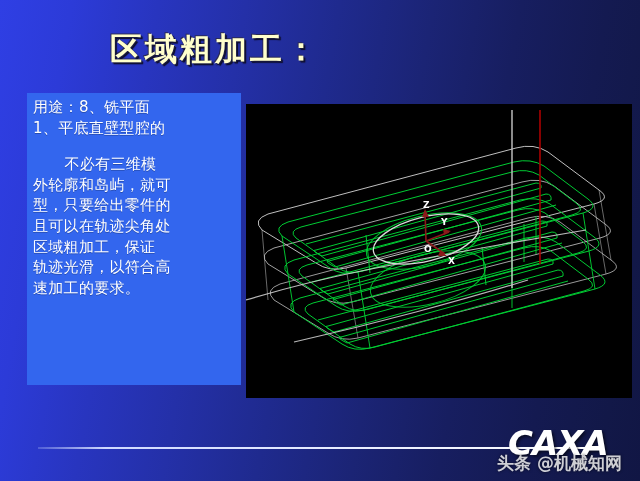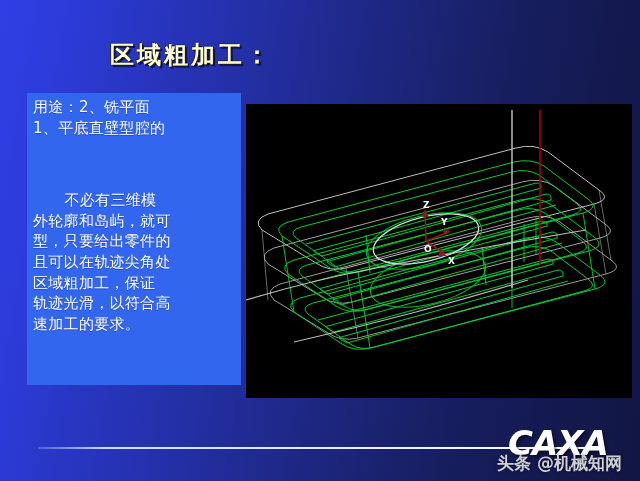--- a/index.html
+++ b/index.html
@@ -23,22 +23,22 @@
         #171e60 72%,
         #141a51 84%,
         #121848 94%,
         #111644 100%);
   }
 
   
   #title {
     position: absolute;
     left: 110px;
-    top: 39px;
-    font-size: 24px;
+    top: 28px;
+    font-size: 32px;
     font-weight: bold;
     letter-spacing: 3px;
     color: #ffffcc;
     text-shadow:
        1px 1px 0 #1a1a40,
        2px 2px 1px #0c0c28,
       -1px -1px 0 #2a2a55;
     white-space: nowrap;
   }
 
@@ -56,21 +56,21 @@
   }
   .desc-line {
     color: #ffffff;
     font-size: 15px;
     line-height: 20.6px;
     letter-spacing: 0.3px;
     white-space: nowrap;
     text-shadow: 0 1px 0 rgba(0,0,0,.25);
   }
   .desc-gap { height: 16px; }
-  .desc-indent { text-indent: 2.1em; margin-top: 36px; }
+  .desc-indent { text-indent: 2.1em; }
 
   
   #viewport {
     position: absolute;
     left: 246px;
     top: 104px;
     width: 386px;
     height: 294px;
     background: #000000;
     overflow: hidden;
@@ -110,21 +110,21 @@
   }
 </style>
 </head>
 <body>
 
 <div id="slide">
 
   <div id="title">区域粗加工：</div>
 
   <div id="desc-box">
-    <div class="desc-line">用途：2、铣平面</div>
+    <div class="desc-line">用途：8、铣平面</div>
     <div class="desc-line">1、平底直壁型腔的</div>
 
     <div class="desc-gap"></div>
 
     <div class="desc-line desc-indent">不必有三维模</div>
     <div class="desc-line">外轮廓和岛屿，就可</div>
     <div class="desc-line">型，只要给出零件的</div>
     <div class="desc-line">且可以在轨迹尖角处</div>
     <div class="desc-line">区域粗加工，保证</div>
     <div class="desc-line">轨迹光滑，以符合高</div>

